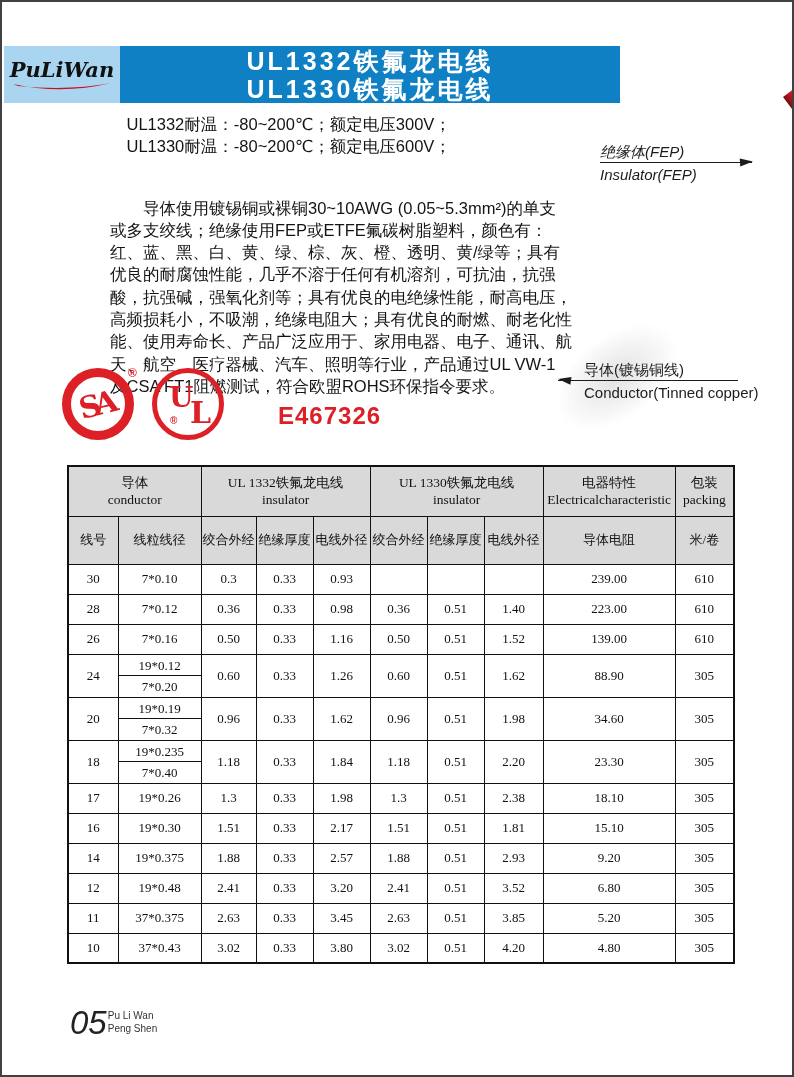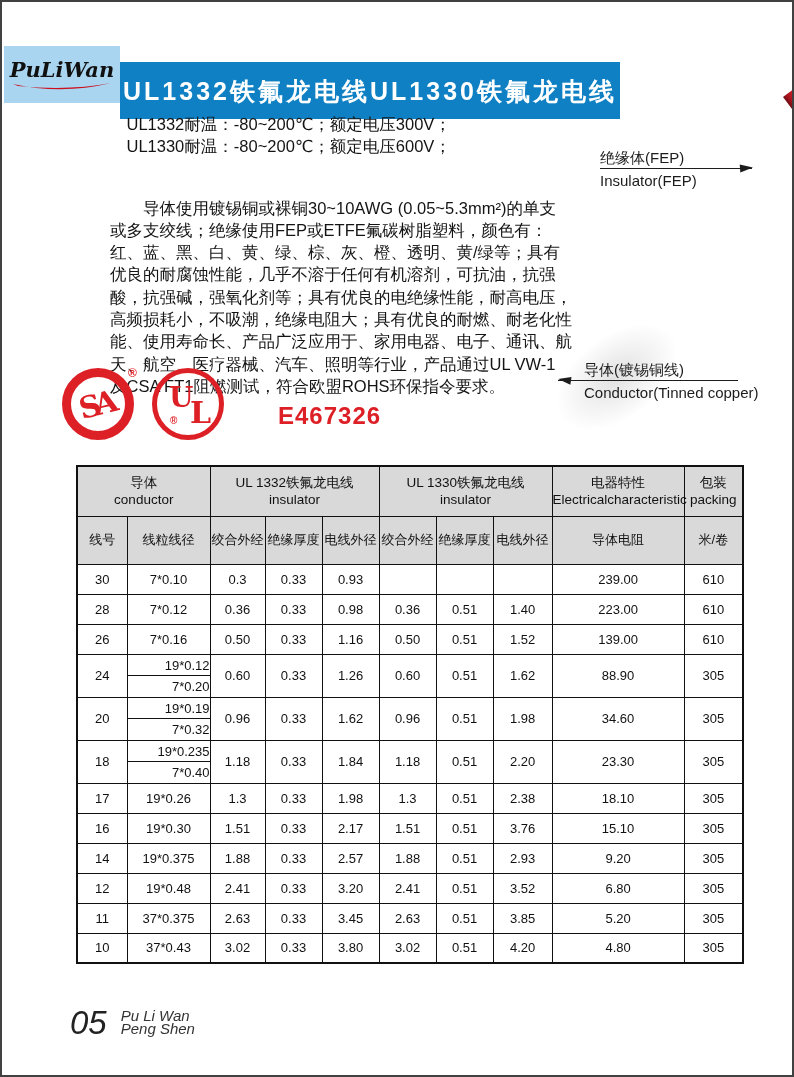--- a/index.html
+++ b/index.html
@@ -8,22 +8,22 @@
   .page { position:relative; width:794px; height:1077px; background:#fff;
           border:2px solid #414141; overflow:hidden; }
 
   
   .logo-box { position:absolute; left:2px; top:44px; width:116px; height:57px;
               background:#a9d5f0; display:flex; flex-direction:column;
               align-items:center; justify-content:center; }
   .logo-text { font-family:"DejaVu Serif","Liberation Serif",serif;
                font-style:italic; font-weight:bold; font-size:21px; color:#101010; }
   .banner { position:absolute; left:118px; top:44px; width:500px; height:57px;
-            background:#0e80c3; display:flex; flex-direction:row;
-            align-items:center; justify-content:center;margin-top:16px; }
+            background:#0e80c3; display:flex; flex-direction:column;
+            align-items:center; justify-content:center; }
   .banner div { color:#ffffff; font-weight:bold; font-size:25px;
                 letter-spacing:3px; line-height:28px; white-space:nowrap; }
 
   
   .intro { position:absolute; left:108px; top:111px; width:462px;
            font-size:16.5px; line-height:22.3px; color:#141414; }
   .intro .spec { text-indent:1em; }
   .intro .para { text-indent:2em;margin-top:39px; }
 
   
@@ -34,21 +34,21 @@
                    #ea6a70 50%,#c71a24 66%,#8c1016 86%,#5f0a0f 100%);
         border-radius:0 0 10px 10px / 0 0 7px 7px; }
   .wire-shadow { position:absolute; left:540px; top:330px; width:150px; height:90px;
         background:radial-gradient(ellipse at center, rgba(90,90,90,.18), rgba(0,0,0,0) 65%);
         transform:rotate(-37deg); }
 
   .fig-label { position:absolute; font-size:15px; color:#1c1c1c; line-height:18px; }
   .fig-label .pointer { position:relative; height:2px; margin:1px 0 2px 0; }
   .fig-label .pointer .ln { position:absolute; top:0; height:0;
         border-top:1.5px solid #1c1c1c; }
-  .lbl-insulator { left:598px; top:147px; }
+  .lbl-insulator { left:598px; top:141px;font-style:italic; }
   .lbl-insulator .pointer .ln { left:0; width:152px; }
   .lbl-insulator .arrow { position:absolute; left:140px; top:-4px; width:0; height:0;
         border-left:13px solid #1c1c1c; border-top:4.5px solid transparent;
         border-bottom:4.5px solid transparent; transform:rotate(-4deg); }
   .lbl-conductor { left:582px; top:359px; }
   .lbl-conductor .pointer .ln { left:-26px; width:180px; }
   .lbl-conductor .arrow { position:absolute; left:-26px; top:-4px; width:0; height:0;
         border-right:13px solid #1c1c1c; border-top:4.5px solid transparent;
         border-bottom:4.5px solid transparent; transform:rotate(8deg); }
 
@@ -71,37 +71,37 @@
   .ul-reg { position:absolute; left:13px; top:42px; color:#dd1f26; font-size:10px;
         font-weight:bold; }
   .file-no { position:absolute; left:176px; top:36px; color:#dd1f26;
         font-weight:bold; font-size:24px; letter-spacing:1px;margin-left:40px; }
 
   
   .section-title { position:absolute; left:66px; top:437px; font-size:16px;
         font-weight:bold; color:#0b7ac1; letter-spacing:0.5px; }
 
   
-  table.spec { position:absolute; left:74px; top:463px; width:666px;
+  table.spec { position:absolute; left:65px; top:463px; width:666px;
         border-collapse:collapse; table-layout:fixed;
-        border:2px solid #111; font-size:13px; color:#111; }
+        border:2px solid #111; font-size:13px; color:#111;font-family:Liberation Serif, serif; }
   table.spec th, table.spec td { border:1px solid #111; text-align:center;
         vertical-align:middle; font-weight:normal; padding:0; }
   table.spec thead th { background:#d9d9d9; }
   .grp-row th { height:50px; font-size:13.5px; line-height:17px; }
   .sub-row th { height:48px; }
   tbody td { height:30px; }
   tr.tall td { height:42px; }
-  td.split div { height:21px; line-height:21px;text-align:right; }
+  td.split div { height:21px; line-height:21px; }
   td.split div:first-child { border-bottom:1px solid #111; }
 
   
   .footer { position:absolute; left:68px; top:1003px; display:flex; }
   .page-no { font-size:33px; font-style:italic; color:#222; line-height:36px; }
-  .brand { margin-left:14px; margin-top:4px; font-size:15px; font-style:italic;
+  .brand { margin-left:1px; margin-top:4px; font-size:10px; 
         color:#333; line-height:13px; }
 </style>
 </head>
 <body>
 
 <div class="page">
 
   <div class="logo-box">
     <div class="logo-text">PuLiWan</div>
     <svg width="104" height="10" viewBox="0 0 104 10">
@@ -301,21 +301,21 @@
           <td>305</td>
         </tr>
         <tr>
           <td>16</td>
           <td>19*0.30</td>
           <td>1.51</td>
           <td>0.33</td>
           <td>2.17</td>
           <td>1.51</td>
           <td>0.51</td>
-          <td>3.76</td>
+          <td>1.81</td>
           <td>15.10</td>
           <td>305</td>
         </tr>
         <tr>
           <td>14</td>
           <td>19*0.375</td>
           <td>1.88</td>
           <td>0.33</td>
           <td>2.57</td>
           <td>1.88</td>

